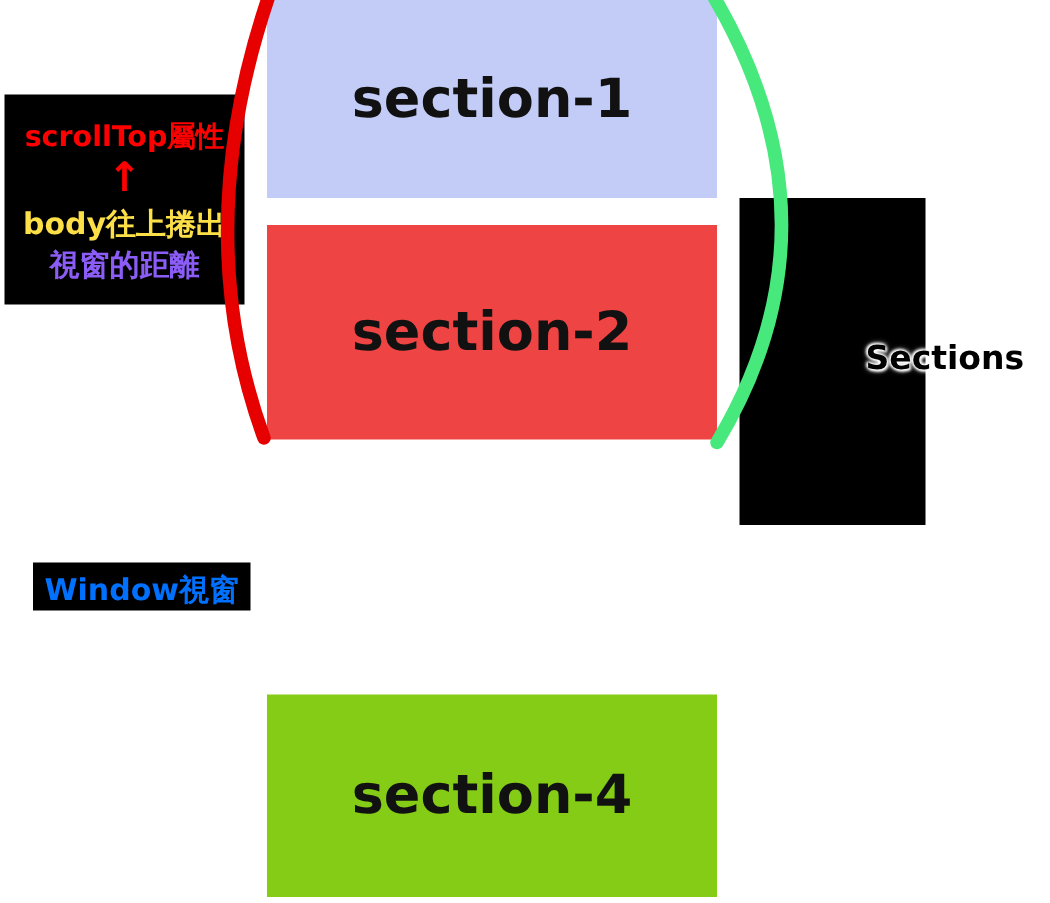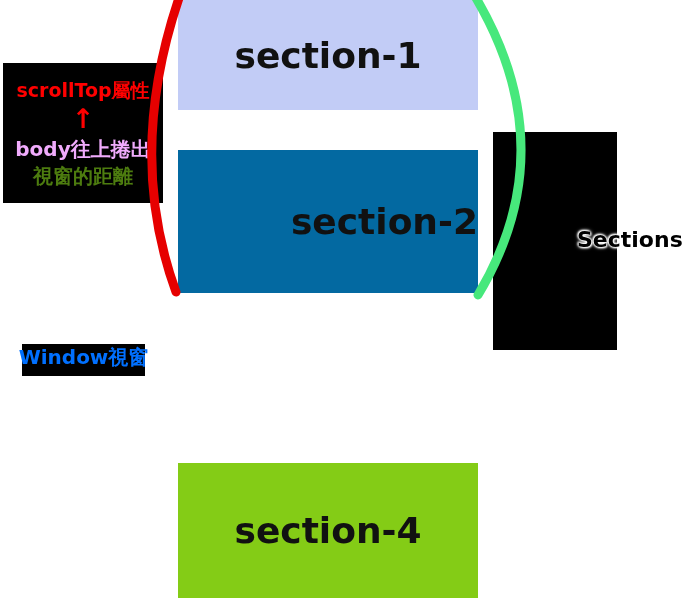--- a/index.html
+++ b/index.html
@@ -8,42 +8,42 @@
     font-family:"DejaVu Sans","Liberation Sans",sans-serif;
   }
   
   .section{
     position:absolute;left:178px;width:300px;
     display:flex;align-items:center;justify-content:center;
   }
   .section-label{
     font-size:36px;font-weight:bold;color:#111;letter-spacing:0px;
   }
-  .s1{top:0;height:110px;}
+  .s1{top:0;height:132px;}
   .s2{top:150px;height:143px;}
   .s4{top:463px;height:135px;}
   
   .viewport-box{
     position:absolute;left:167px;top:293px;width:302px;height:148px;
     border:9px solid #1787ee;
     display:flex;align-items:center;justify-content:center;
   }
   
   .left-label{
     position:absolute;left:3px;top:63px;width:160px;height:140px;background:#000;
     display:flex;flex-direction:column;align-items:center;
     box-sizing:border-box;padding-top:15px;
   }
   .left-label .ln1{font-size:19px;font-weight:bold;white-space:nowrap;}
   .left-label .arrow{font-size:27px;font-weight:bold;line-height:30px;height:32px;}
   .left-label .ln2{font-size:20px;font-weight:bold;white-space:nowrap;}
   .left-label .ln3{font-size:20px;font-weight:bold;white-space:nowrap;}
   .window-label{
-    position:absolute;left:22px;top:344px;width:123px;height:32px;background:#000;
-    display:flex;align-items:flex-start;justify-content:center;
+    position:absolute;left:22px;top:375px;width:145px;height:32px;background:#000;
+    display:flex;align-items:flex-end;justify-content:center;
   }
   .window-label .txt{font-size:20px;font-weight:bold;white-space:nowrap;}
   .right-label{
     position:absolute;left:493px;top:132px;width:124px;height:218px;background:#000;
   }
   .right-label-text{
     position:absolute;left:577px;top:227px;
     font-size:22px;font-weight:bold;color:#000;white-space:nowrap;
     text-shadow:0 0 2px #fff,0 0 3px #fff,0 0 4px #fff,1px 1px 2px #fff,-1px -1px 2px #fff;
   }
@@ -51,34 +51,34 @@
   .curves{position:absolute;left:0;top:0;width:700px;height:602px;pointer-events:none;}
 </style>
 </head>
 <body>
 
 <div class="canvas">
 
   <div class="section s1" style="background: rgb(194, 204, 246);">
     <span class="section-label">section-1</span>
   </div>
-  <div class="section s2" style="background: #0369a1; justify-content: flex-end;">
+  <div class="section s2" style="background: #ef4444;">
     <span class="section-label">section-2</span>
   </div>
 
 
   <div class="section s4" style="background: #84cc16;">
     <span class="section-label">section-4</span>
   </div>
 
   <div class="left-label" style="background: rgb(0, 0, 0);">
     <span class="ln1" style="color: rgb(255, 0, 0);">scrollTop屬性</span>
     <span class="arrow" style="color: rgb(255, 0, 0);">↑</span>
-    <span class="ln2" style="color: #f0abfc; text-align: right;">body往上捲出</span>
-    <span class="ln3" style="color: #4d7c0f;">視窗的距離</span>
+    <span class="ln2" style="color: #fde047; text-align: right;">body往上捲出</span>
+    <span class="ln3" style="color: #8b5cf6;">視窗的距離</span>
   </div>
 
   <div class="window-label" style="background: rgb(0, 0, 0);">
     <span class="txt" style="color: rgb(0, 112, 255);">Window視窗</span>
   </div>
 
   <div class="right-label" style="background: rgb(0, 0, 0);"></div>
   <span class="right-label-text">Sections</span>
 
   <svg class="curves" viewBox="0 0 700 602">

